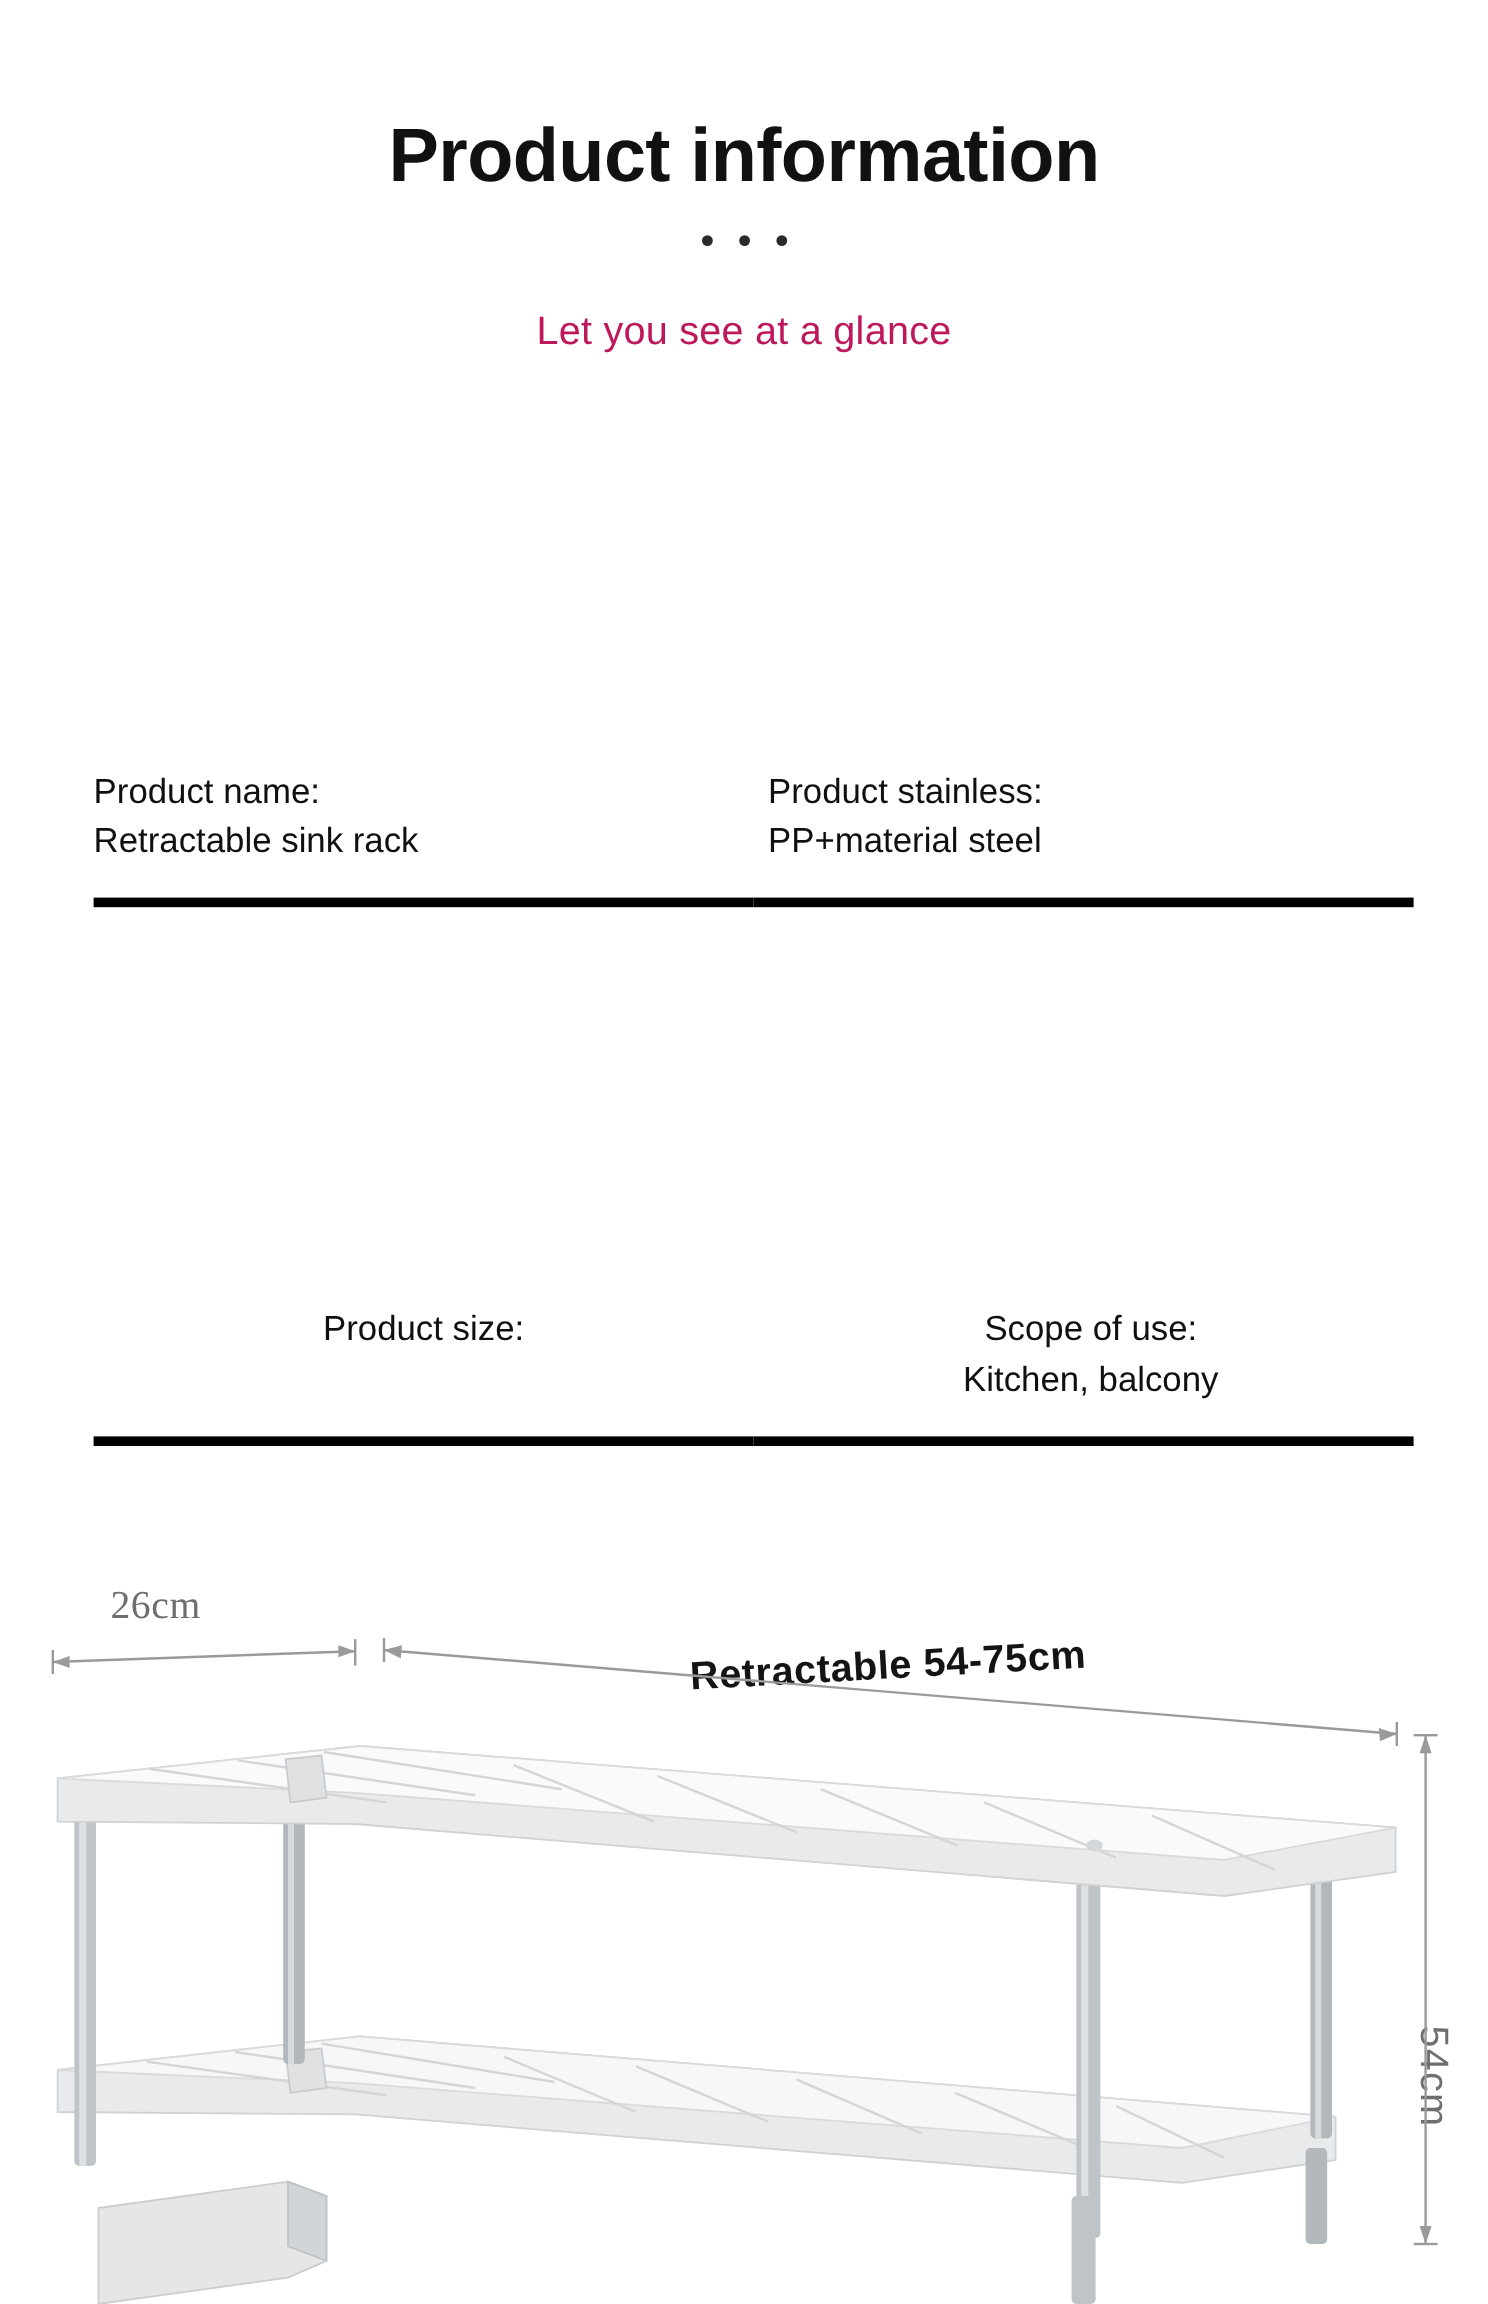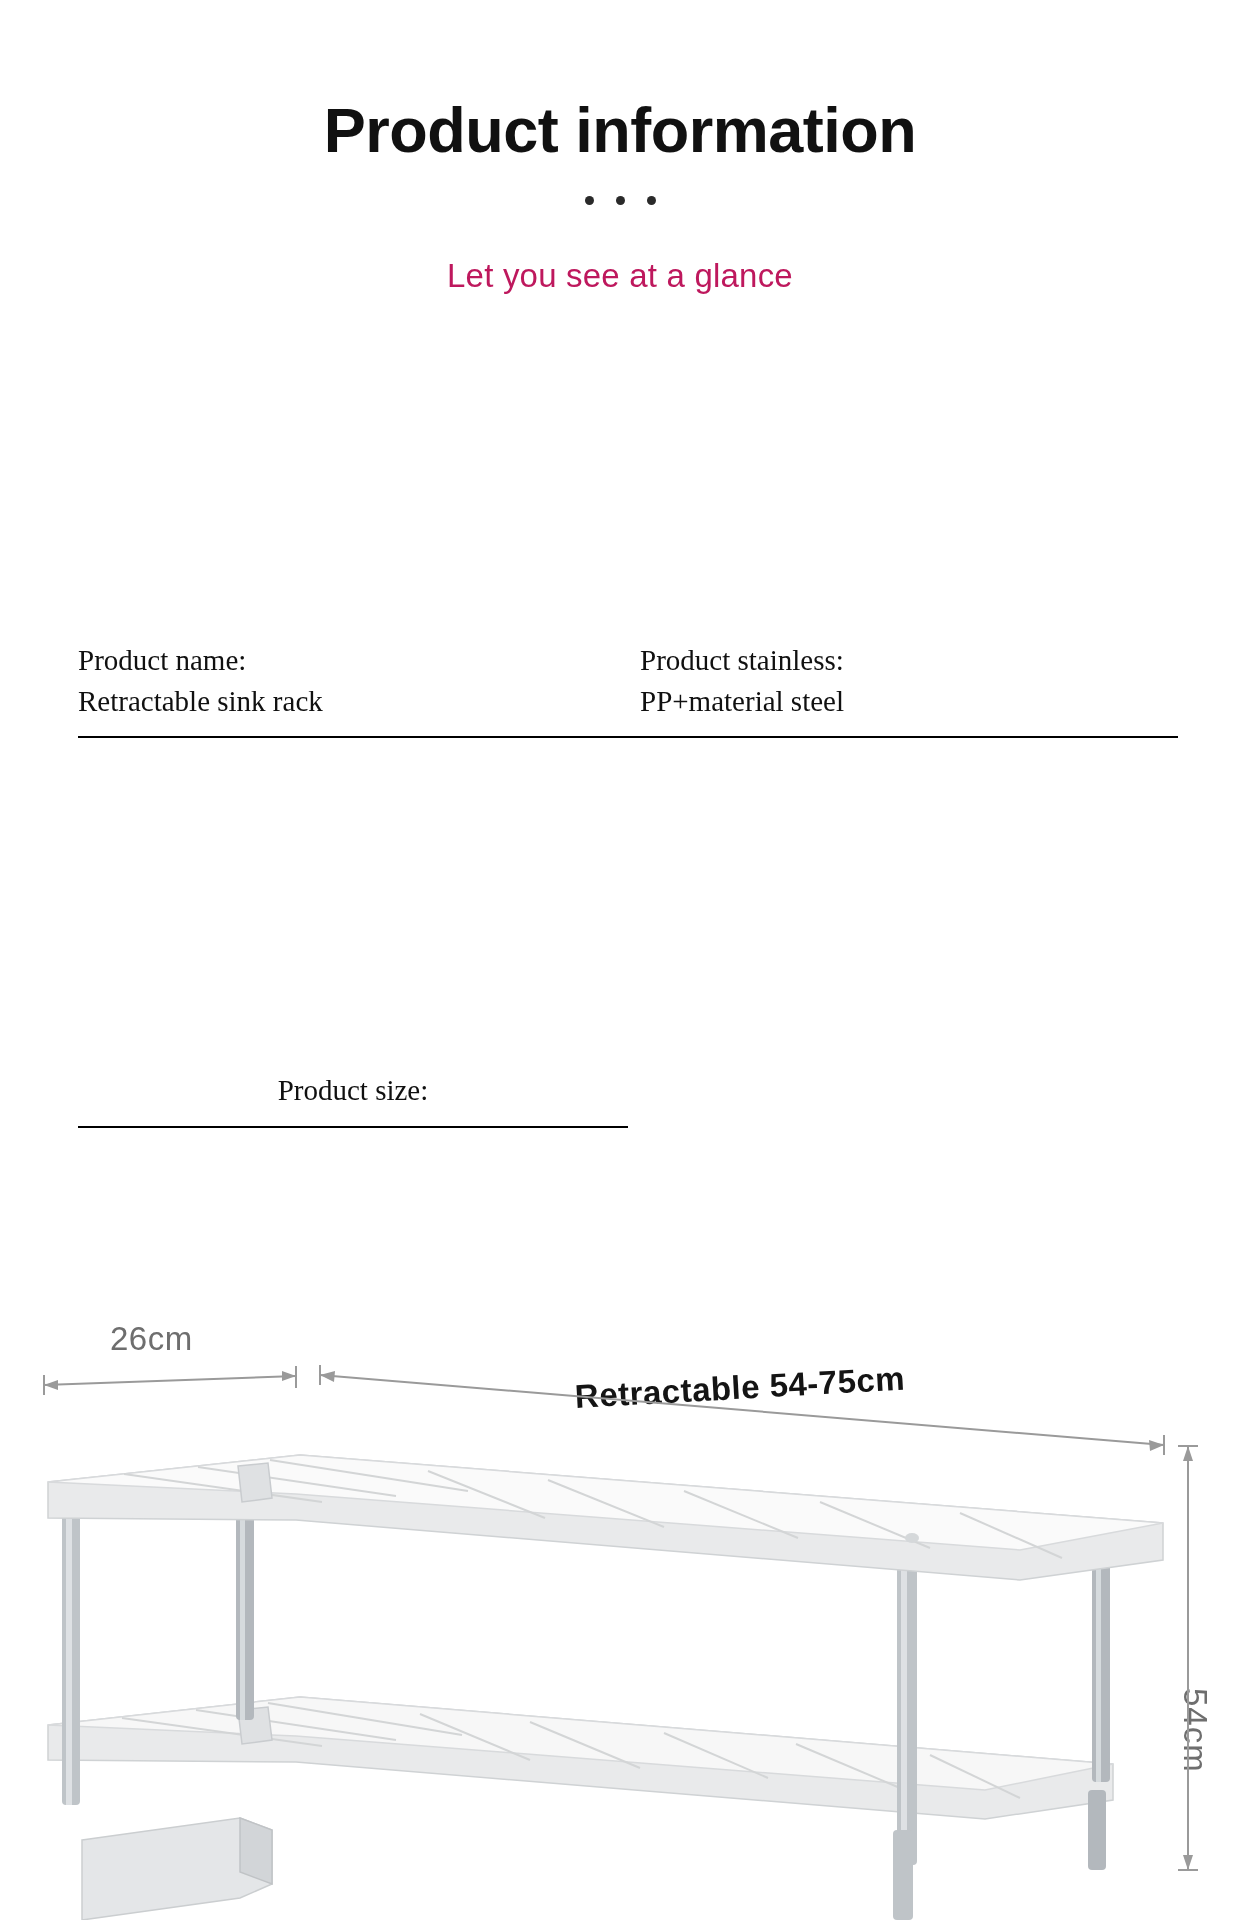--- a/index.html
+++ b/index.html
@@ -68,23 +68,22 @@
     display: flex;
     width: 100%;
   }
   .spec-row + .spec-row {
     margin-top: 332px;
     text-align: center;
   }
   .spec-cell {
     width: 50%;
     box-sizing: border-box;
-    border-bottom: 2px solid #000000;
-    padding-bottom: 14px;
-    font-family: Liberation Serif, serif;
+    border-bottom: 8px solid #000000;
+    padding-bottom: 26px;
   }
   .spec-cell.right {
     padding-left: 12px;
   }
   .spec-label {
     font-size: 29px;
     line-height: 1.42;
     color: #101010;
   }
   .spec-value {
@@ -103,22 +102,23 @@
   }
 
   .dim-label {
     position: absolute;
     color: #6e6e6e;
     font-size: 33px;
     font-weight: 400;
     letter-spacing: 0.5px;
   }
   .dim-width-26 {
-    left: 110px;
+    left: 92px;
     top: 50px;
+    font-family: Liberation Serif, serif;
   }
   .dim-retractable {
     left: 575px;
     top: 108px;
     color: #141414;
     font-size: 33px;
     font-weight: 600;
     transform: rotate(-3.2deg);
     transform-origin: left center;
     white-space: nowrap;
@@ -161,20 +161,24 @@
     <div class="spec-cell right">
       <div class="spec-label">Product stainless:</div>
       <div class="spec-value">PP+material steel</div>
     </div>
   </div>
 
   <div class="spec-row">
     <div class="spec-cell left">
       <div class="spec-label">Product size:</div>
       <div class="spec-value"></div>
+    </div>
+    <div class="spec-cell right">
+      <div class="spec-label">Scope of use:</div>
+      <div class="spec-value">Kitchen, balcony</div>
     </div>
   </div>
 
 </div>
 
 <div class="figure">
 
   <div class="dim-label dim-width-26">26cm</div>
   <div class="dim-label dim-retractable">Retractable 54-75cm</div>
   <div class="dim-label dim-height-54">54cm</div>

